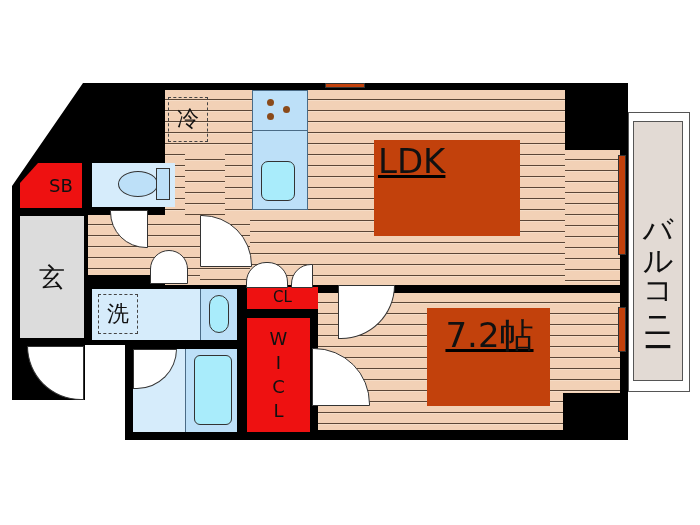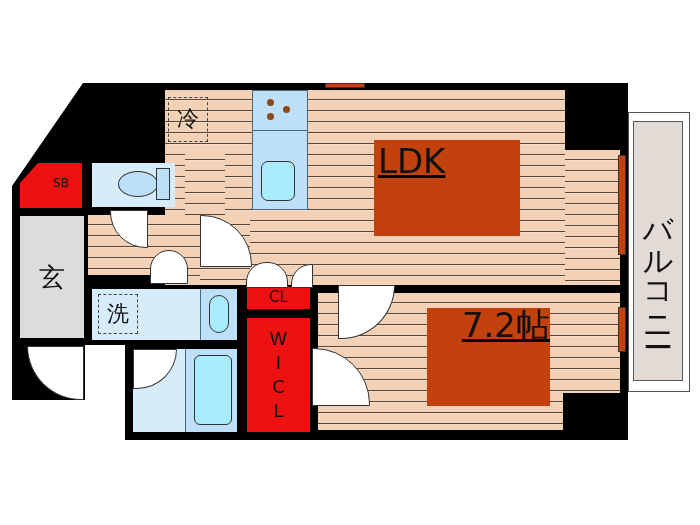--- a/index.html
+++ b/index.html
@@ -45,21 +45,21 @@
     <div class="abs" style="left:8px;top:70px;width:34px;height:40px;border-radius:7px;background:#a9ecfb;border:1.5px solid #333;"></div>
   </div>
 
   <div class="abs white" style="left:374px;top:140px;width:146px;height:96px;">
     <div class="label" style="font-size:34px;text-align:left;padding-left:4px;margin-top:4px;">LDK</div>
   </div>
 
   <svg class="abs" style="left:20px;top:163px;" width="62" height="46">
     <polygon points="18,0 62,0 62,45 0,45 0,20" fill="#ee1111"></polygon>
   </svg>
-  <div class="abs label" style="left:40px;top:177px;width:42px;font-size:12px;">SB</div>
+  <div class="abs label" style="left:40px;top:177px;width:42px;font-size:18px;">SB</div>
 
   <div class="abs wet" style="left:92px;top:163px;width:83px;height:44px;">
     <div class="abs" style="left:26px;top:8px;width:40px;height:26px;border-radius:50%;background:#bde0f8;border:1.5px solid #333;"></div>
     <div class="abs" style="left:64px;top:5px;width:14px;height:32px;background:#bde0f8;border:1.5px solid #333;"></div>
   </div>
 
   <div class="abs gray" style="left:20px;top:216px;width:64px;height:122px;">
     <div class="label" style="font-size:26px;margin-top:48px;">玄</div>
   </div>
 
@@ -71,33 +71,33 @@
       <div class="abs" style="left:8px;top:6px;width:20px;height:38px;border-radius:10px;background:#a9ecfb;border:1.5px solid #333;"></div>
     </div>
   </div>
 
   <div class="abs wet" style="left:133px;top:349px;width:104px;height:83px;">
     <div class="abs fixture" style="left:52px;top:0;width:52px;height:83px;border:none;border-left:1px solid #4a6b86;">
       <div class="abs" style="left:8px;top:6px;width:38px;height:70px;border-radius:6px;background:#a9ecfb;border:1.5px solid #333;"></div>
     </div>
   </div>
 
-  <div class="abs red" style="left:247px;top:287px;width:63px;height:22px;">
+  <div class="abs red" style="left:247px;top:287px;width:71px;height:22px;">
     <div class="label" style="font-size:15px;margin-top:3px;">CL</div>
   </div>
 
   <div class="abs red" style="left:247px;top:318px;width:63px;height:114px;">
     <div class="label" style="font-size:18px;margin-top:12px;">W</div>
     <div class="label" style="font-size:18px;margin-top:6px;">I</div>
     <div class="label" style="font-size:18px;margin-top:6px;">C</div>
     <div class="label" style="font-size:18px;margin-top:6px;">L</div>
   </div>
 
   <div class="abs white" style="left:427px;top:308px;width:123px;height:98px;">
-    <div class="label" style="font-size:34px;text-align:right;padding-left:2px;margin-top:0;">7.2帖</div>
+    <div class="label" style="font-size:34px;text-align:center;padding-left:2px;margin-top:10px;">7.2帖</div>
   </div>
 
   <div class="abs" style="left:628px;top:112px;width:62px;height:280px;border:1.5px solid #555;background:#fff;">
     <div class="abs" style="left:4px;top:8px;width:50px;height:260px;background:#e2dad4;border:1.5px solid #555;">
       <div class="label" style="writing-mode:vertical-rl;font-size:30px;margin:32px auto 0;height:220px;">バルコニー</div>
     </div>
   </div>
 
   <div class="abs white" style="left:618px;top:155px;width:8px;height:100px;border:1px solid #333;"></div>
   <div class="abs white" style="left:618px;top:307px;width:8px;height:45px;border:1px solid #333;"></div>

